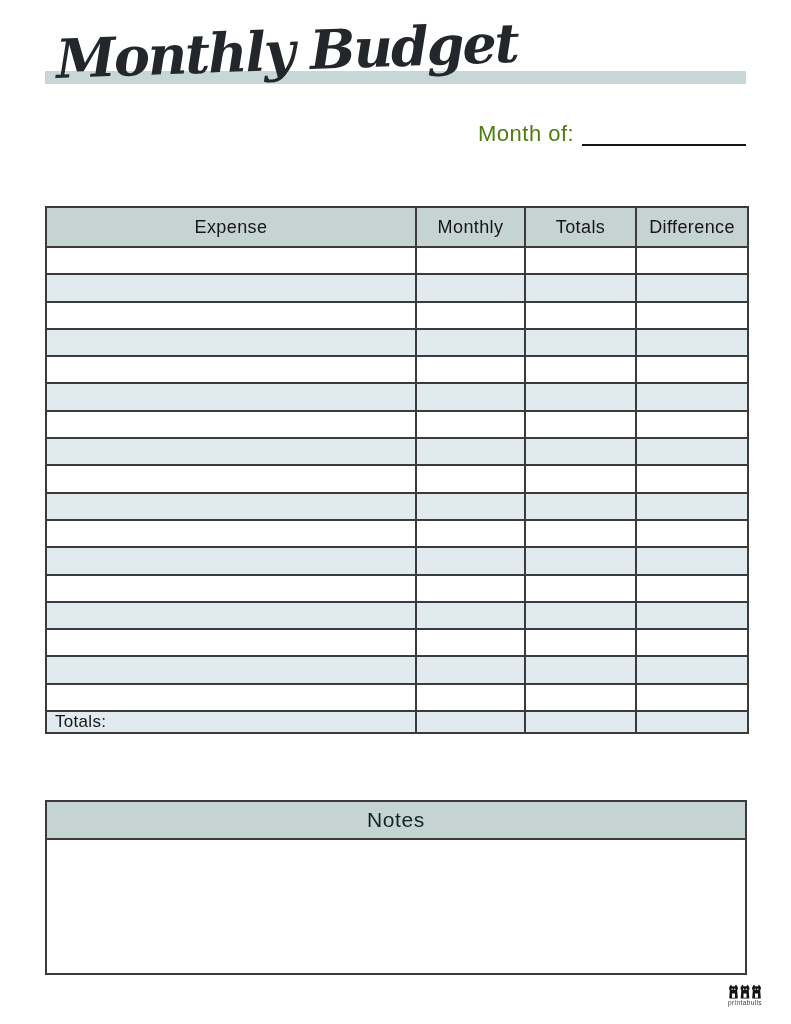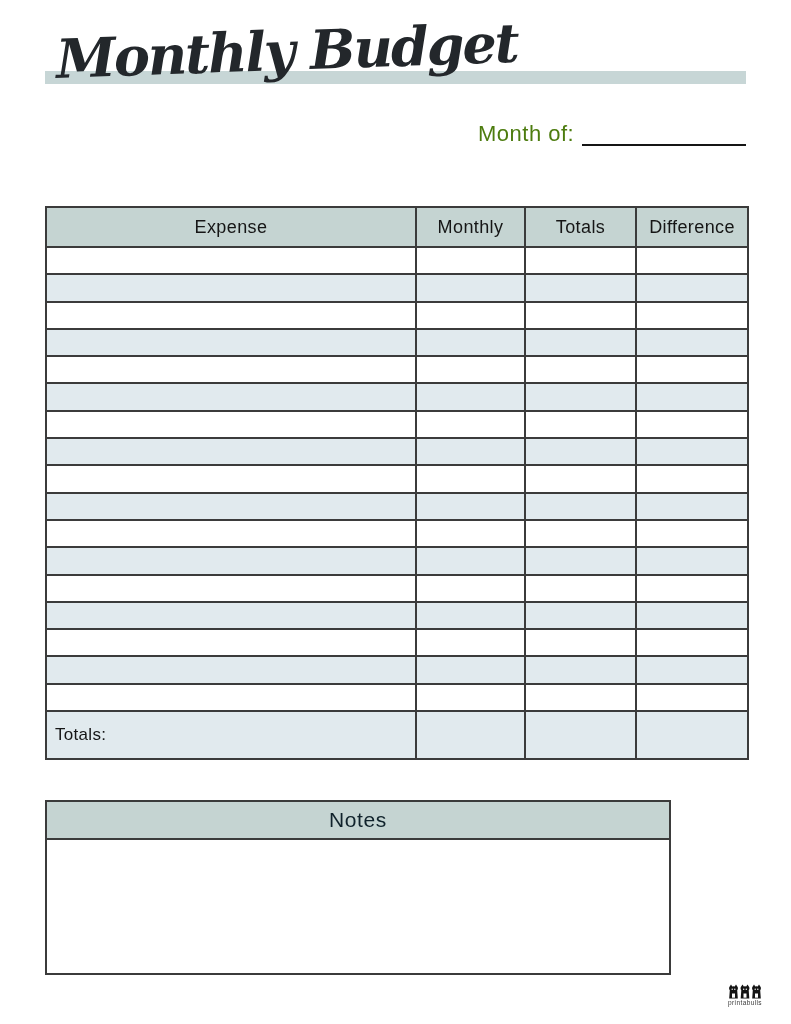--- a/index.html
+++ b/index.html
@@ -31,25 +31,25 @@
 
   
   table.budget{position:absolute;left:45px;top:161px;width:702px;
     border-collapse:collapse;table-layout:fixed;margin-top:45px;}
   table.budget td,table.budget th{border:2px solid var(--border);
     padding:0 8px;font-weight:normal;}
   table.budget thead th{height:40px;background:var(--sage);
     font-size:18px;letter-spacing:0.4px;color:#161616;text-align:center;}
   table.budget tbody td{height:27.3px;background:#ffffff;}
   table.budget tbody tr:nth-child(even) td{background:var(--rowalt);}
-  table.budget tr.totals-row td{height:48px;background:var(--sage);
+  table.budget tr.totals-row td{height:22px;background:var(--sage);
     font-size:17px;letter-spacing:0.3px;color:#161616;text-align:left;}
 
   
-  .notes{position:absolute;left:45px;top:800px;width:626px;}
+  .notes{position:absolute;left:45px;top:800px;width:702px;}
   .notes-header{height:40px;background:var(--sage);border:2px solid var(--border);
     display:flex;align-items:center;justify-content:center;
     font-size:21px;letter-spacing:0.6px;color:#10222b;}
   .notes-body{height:135px;background:#fff;border:2px solid var(--border);
     border-top:none;}
 
   
   .brand{position:absolute;left:712px;top:984px;width:66px;height:30px;
     display:flex;flex-direction:column;align-items:center;}
   .brand svg{display:block;}

